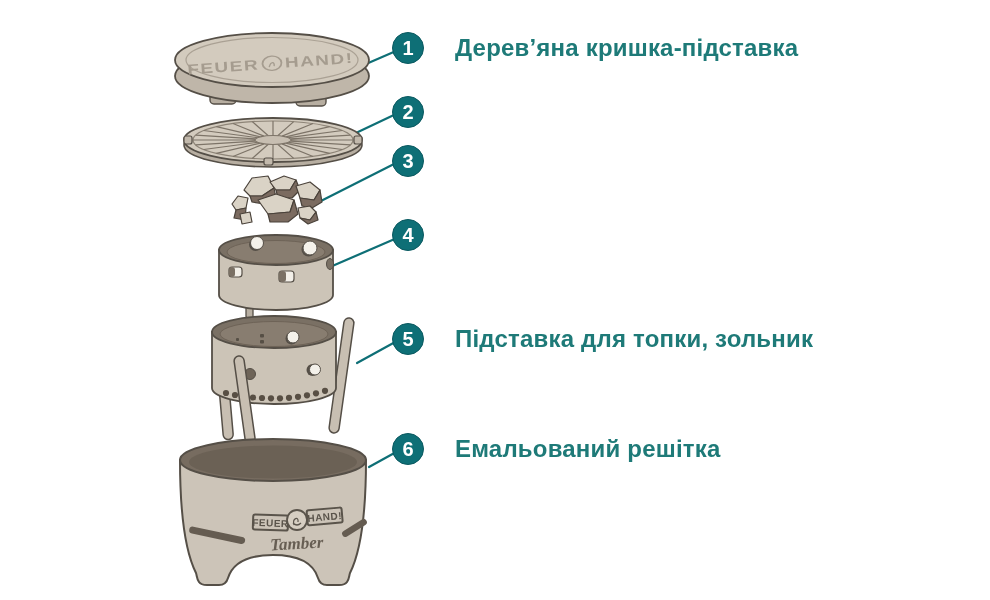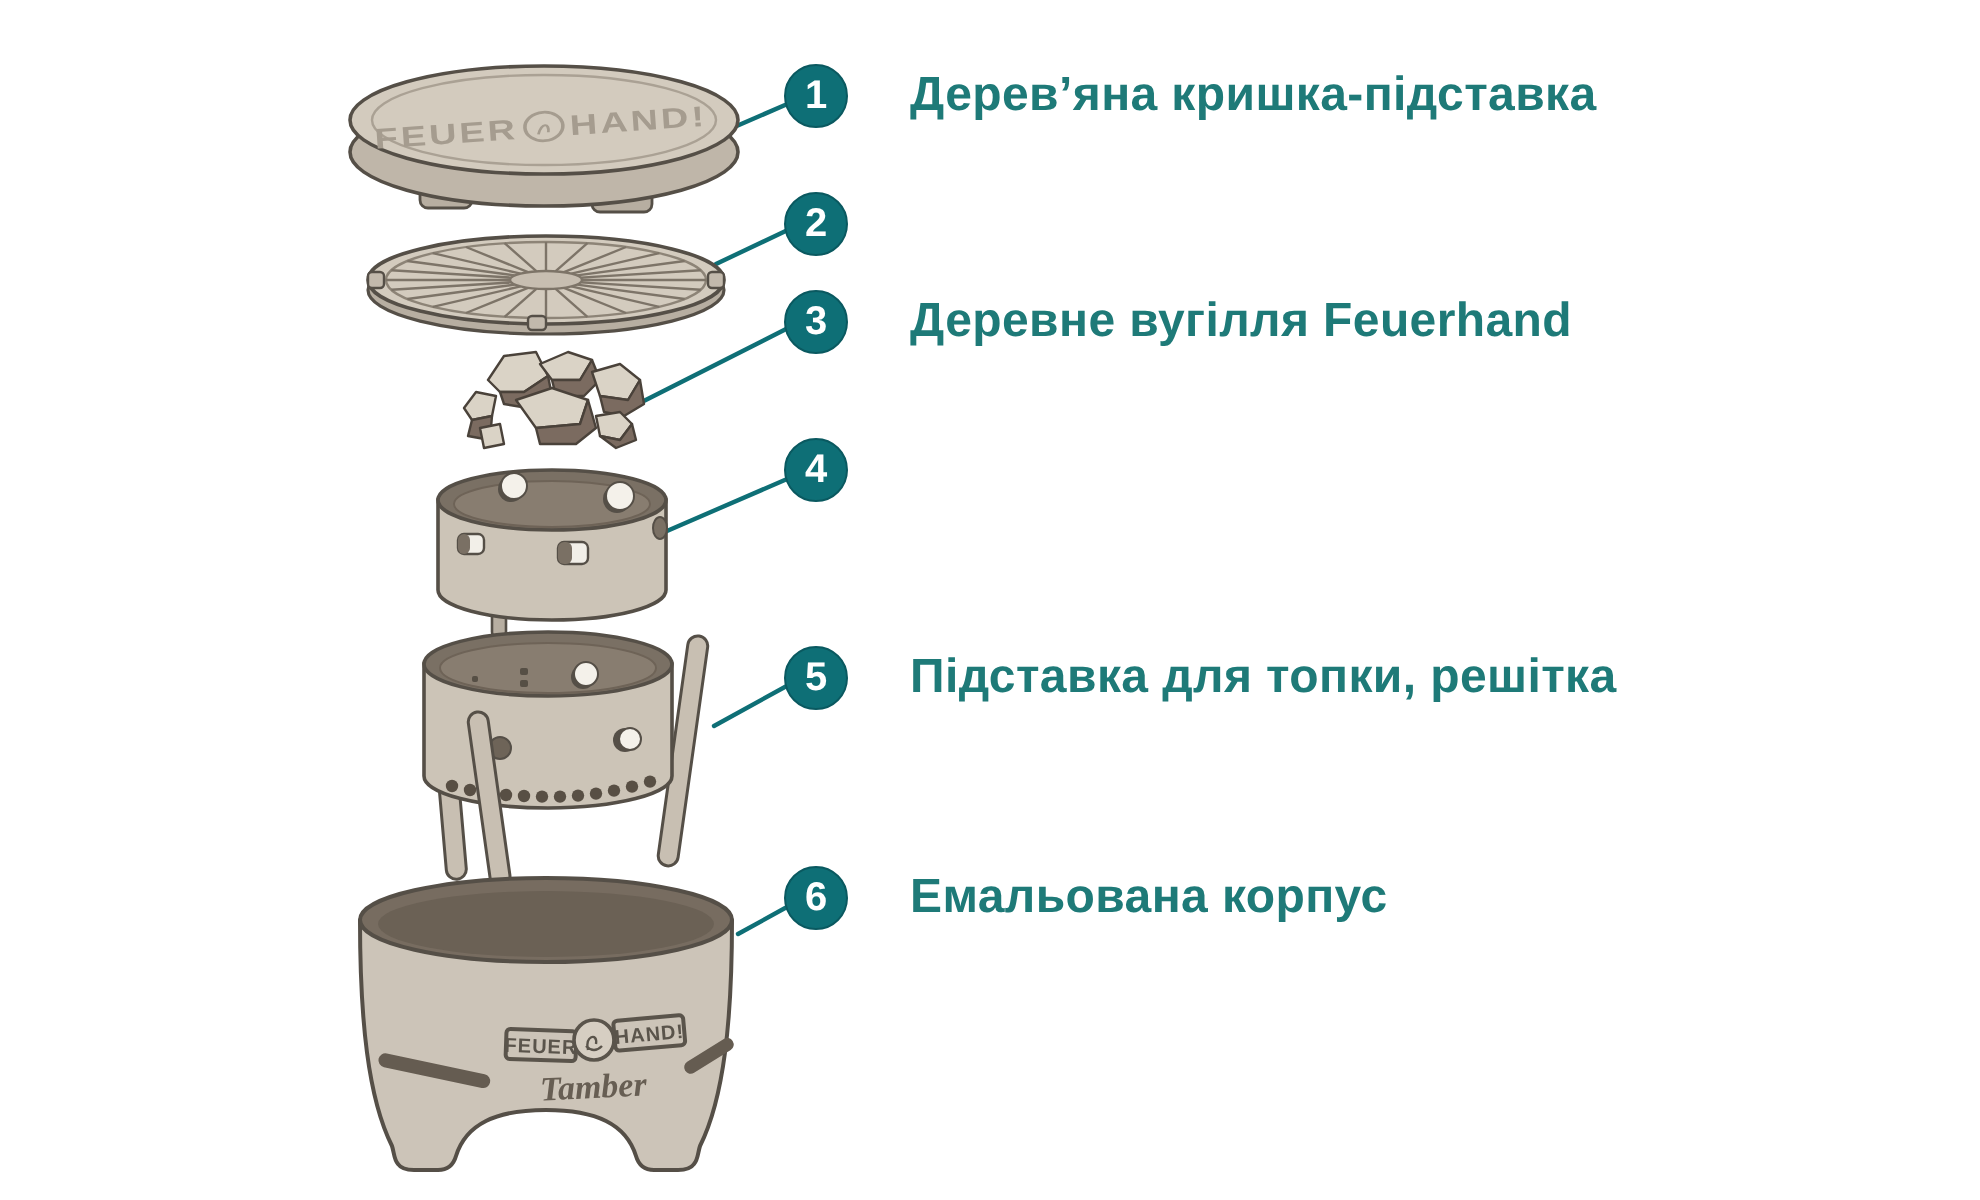--- a/index.html
+++ b/index.html
@@ -157,27 +157,26 @@
 
   <div class="part-row" style="top:48px">
     <div class="badge">1</div>
     <div class="part-label">Дерев’яна кришка-підставка</div>
   </div>
   <div class="part-row" style="top:112px">
     <div class="badge">2</div>
   </div>
   <div class="part-row" style="top:161px">
     <div class="badge">3</div>
-    <div class="part-label">Деревне вугілля Feuerhand</div>
   </div>
   <div class="part-row" style="top:235px">
     <div class="badge">4</div>
   </div>
   <div class="part-row" style="top:339px">
     <div class="badge">5</div>
-    <div class="part-label">Підставка для топки, решітка</div>
+    <div class="part-label">Підставка для топки, зольник</div>
   </div>
   <div class="part-row" style="top:449px">
     <div class="badge">6</div>
-    <div class="part-label">Емальована корпус</div>
+    <div class="part-label">Емальований решітка</div>
   </div>
 
 </div>
 
 </body></html>

